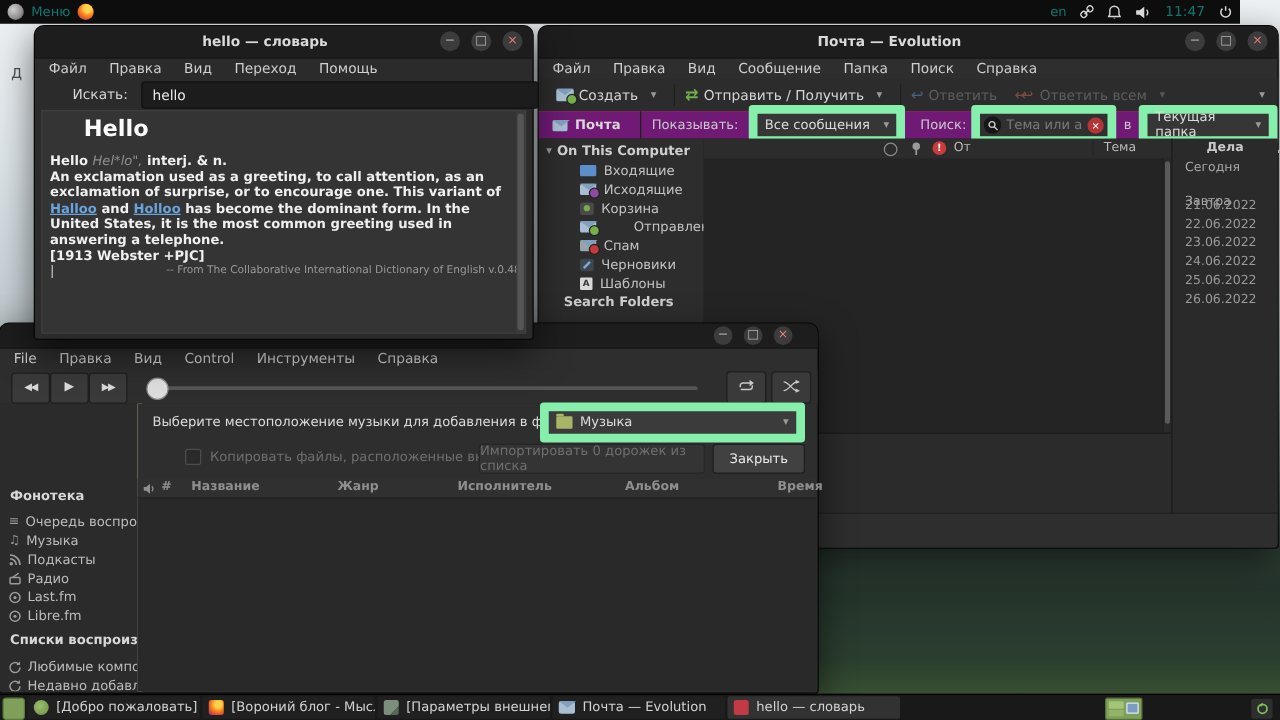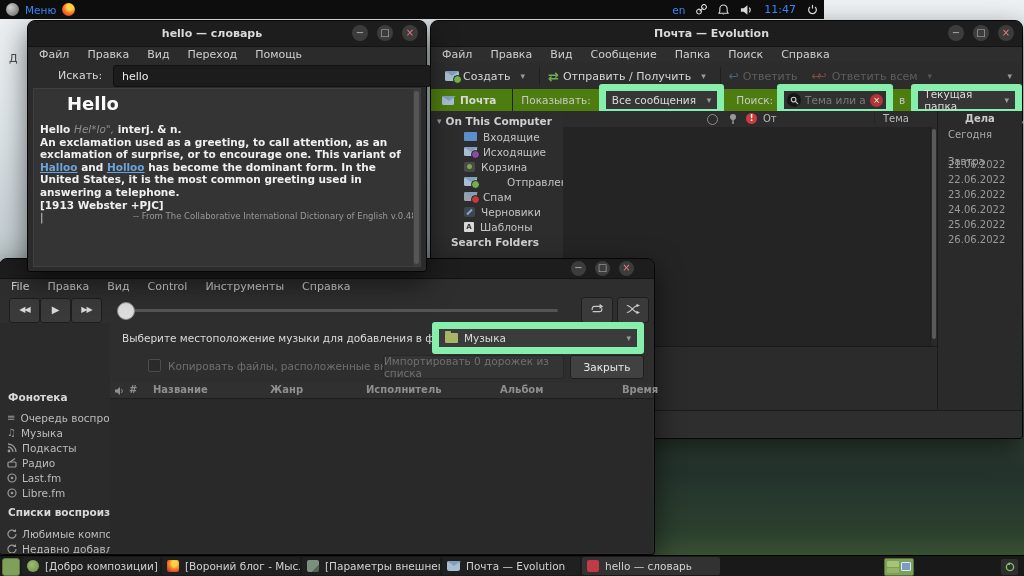--- a/index.html
+++ b/index.html
@@ -3,21 +3,21 @@
 <meta charset="utf-8">
 <style>
   html,body{margin:0;padding:0;background:#000;}
   #screen{position:relative;width:1024px;height:576px;overflow:hidden;
     font-family:"DejaVu Sans",sans-serif;-webkit-font-smoothing:antialiased;}
   
   .wall{position:absolute;inset:0;
     background:linear-gradient(180deg,#eef1f3 0%,#dde4e8 22%,#c6d0d5 40%,#9fadab 54%,#5e7066 66%,#33453a 74%,#24332b 82%,#2b3f2e 92%,#3a5233 97%,#2a3b28 100%);}
   .desk-label{position:absolute;left:9px;top:52px;font-size:11px;color:#4b4f52;}
   
-  #panel{position:absolute;left:0;top:0;width:824px;height:19px;background:#0d0d0d;color:#3b82f6;z-index:60;}
+  #panel{position:absolute;left:0;top:0;width:992px;height:19px;background:#0d0d0d;color:#0f766e;z-index:60;}
   #panel .seg{position:absolute;top:0;height:19px;display:flex;align-items:center;gap:6px;}
   .menu-ico{width:13px;height:13px;border-radius:50%;background:radial-gradient(circle at 35% 35%,#cfcfcf,#8e8e8e 60%,#4d4d4d);}
   .ff{width:13px;height:13px;border-radius:50%;background:radial-gradient(circle at 62% 30%,#ffd24a 0 25%,#ff8a1e 45%,#e4572e 68%,#7b2f74 100%);}
   .ptxt{font-size:10.5px;}
   .picon{display:inline-flex;align-items:center;}
   
   .win{position:absolute;background:#2e2e2e;border:1px solid #070707;border-radius:8px 8px 3px 3px;box-shadow:0 10px 28px rgba(0,0,0,.55);}
   .tbar{position:absolute;left:0;right:0;top:0;height:25px;background:#1d1d1d;border-radius:7px 7px 0 0;border-bottom:1px solid #121212;}
   .ttl{position:absolute;left:60px;right:90px;top:6px;text-align:center;font-size:11px;font-weight:bold;color:#dadada;white-space:nowrap;overflow:hidden;}
   .wbtns{position:absolute;right:8px;top:4px;display:flex;gap:9px;}
@@ -35,21 +35,21 @@
   .dict-src{position:absolute;left:99px;top:122px;font-size:8.5px;color:#989898;}
   .vscroll{position:absolute;right:0;top:0;bottom:0;width:7px;background:#3c3c3c;}
   .vscroll .thumb{position:absolute;left:1px;right:1px;top:2px;bottom:2px;background:#565656;border-radius:3px;}
   
   .etool{position:absolute;left:0;right:0;top:42px;height:26px;background:#2c2c2c;border-bottom:1px solid #ef4444;display:flex;align-items:center;font-size:11px;color:#d6d6d6;}
   .etool .lbl{margin:0 4px;}
   .etool .dim{color:#5e5e5e;}
   .chev{font-size:9px;color:#9a9a9a;margin:0 6px;}
   .chev.dim{color:#555;}
   .vsep{width:1px;height:18px;background:#1f1f1f;margin:0 8px;}
-  .efilter{position:absolute;left:0;right:0;top:68px;height:22px;background:#4d7c0f;border-bottom:1px solid #1b1b1b;display:flex;align-items:center;font-size:10.5px;color:#c9c9c9;}
+  .efilter{position:absolute;left:0;right:0;top:68px;height:22px;background:#701a75;border-bottom:1px solid #1b1b1b;display:flex;align-items:center;font-size:10.5px;color:#c9c9c9;}
   .combo{height:18px;background:#363636;border:7px solid #86efac;border-radius:3px;display:flex;align-items:center;padding:0 6px;gap:6px;font-size:10.5px;color:#dcdcdc;}
   .env{position:relative;width:14px;height:10px;background:#a8bfd3;border-radius:1.5px;}
   .env::before{content:"";position:absolute;left:0;top:0;border-left:7px solid transparent;border-right:7px solid transparent;border-top:5px solid #81a0bd;}
   .badge{position:absolute;right:-3px;bottom:-3px;width:7px;height:7px;border-radius:50%;border:1px solid #202020;}
   .epanes{position:absolute;left:0;right:0;top:90px;bottom:27px;background:#232323;}
   .efold{position:absolute;left:0;top:0;bottom:0;width:132px;background:#2d2d2d;border-right:1px solid #1b1b1b;font-size:10.5px;color:#c3c3c3;}
   .frow{position:absolute;left:0;right:0;height:15px;display:flex;align-items:center;}
   .frow .fico{margin:0 6px 0 33px;flex:0 0 auto;}
   .fbold{font-weight:bold;color:#cfcfcf;}
   .elist-h{position:absolute;left:132px;right:84px;top:0;height:16px;background:#2c2c2c;border-bottom:1px solid #1c1c1c;font-size:10px;color:#b9b9b9;}
@@ -447,21 +447,21 @@
             <line x1="6" y1="1" x2="6" y2="5" stroke="#d8d8d8" stroke-width="1.3"></line>
           </svg>
         </span>
     </div>
   </div>
 
   <div id="taskbar">
     <div style="position:absolute;left:2px;top:2px;width:16px;height:16px;background:#7fa05a;border:1px solid #5d7a3e;border-radius:3px;"></div>
     <div class="titem" style="left:22px;">
       <span class="tico" style="border-radius:50%;background:radial-gradient(circle at 40% 40%,#9cbf6e,#6d8c46);"></span>
-      <span>[Добро композиции]</span>
+      <span>[Добро пожаловать]</span>
     </div>
     <div class="titem" style="left:162px;">
       <span class="tico ff" style="width:12px;height:12px;"></span>
       <span>[Вороний блог - Мысли,...</span>
     </div>
     <div class="titem" style="left:302px;">
       <span class="tico" style="background:linear-gradient(135deg,#7c8e7c 70%,#556655 70%);"></span>
       <span>[Параметры внешнего в...</span>
     </div>
     <div class="titem" style="left:442px;">

